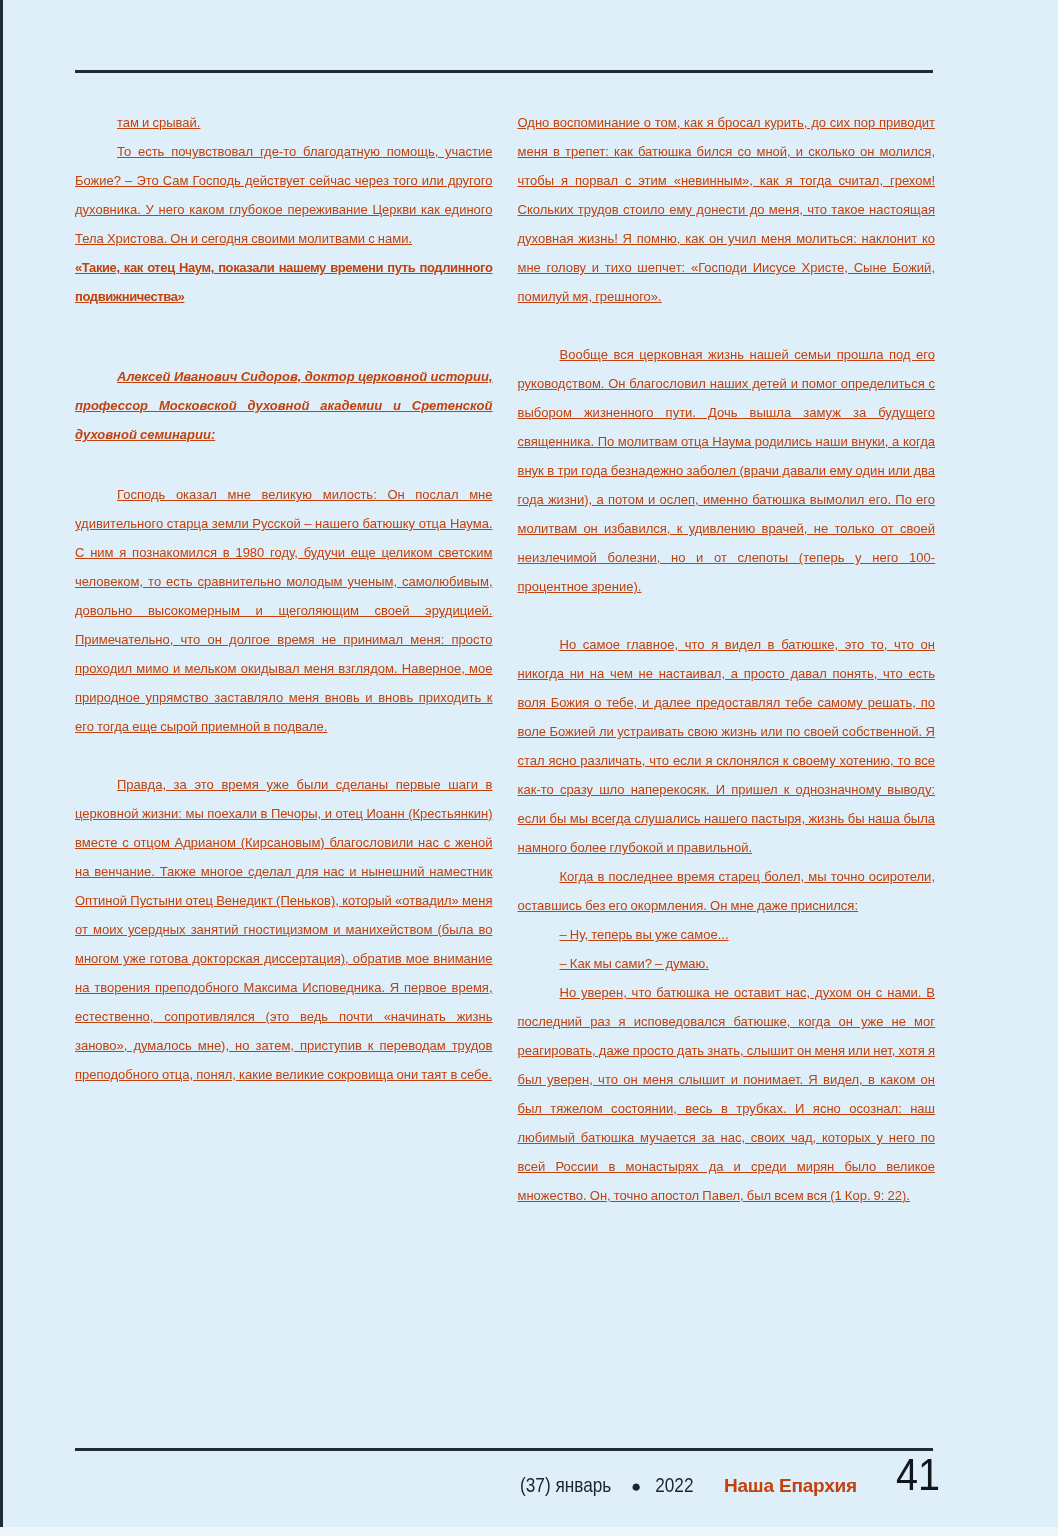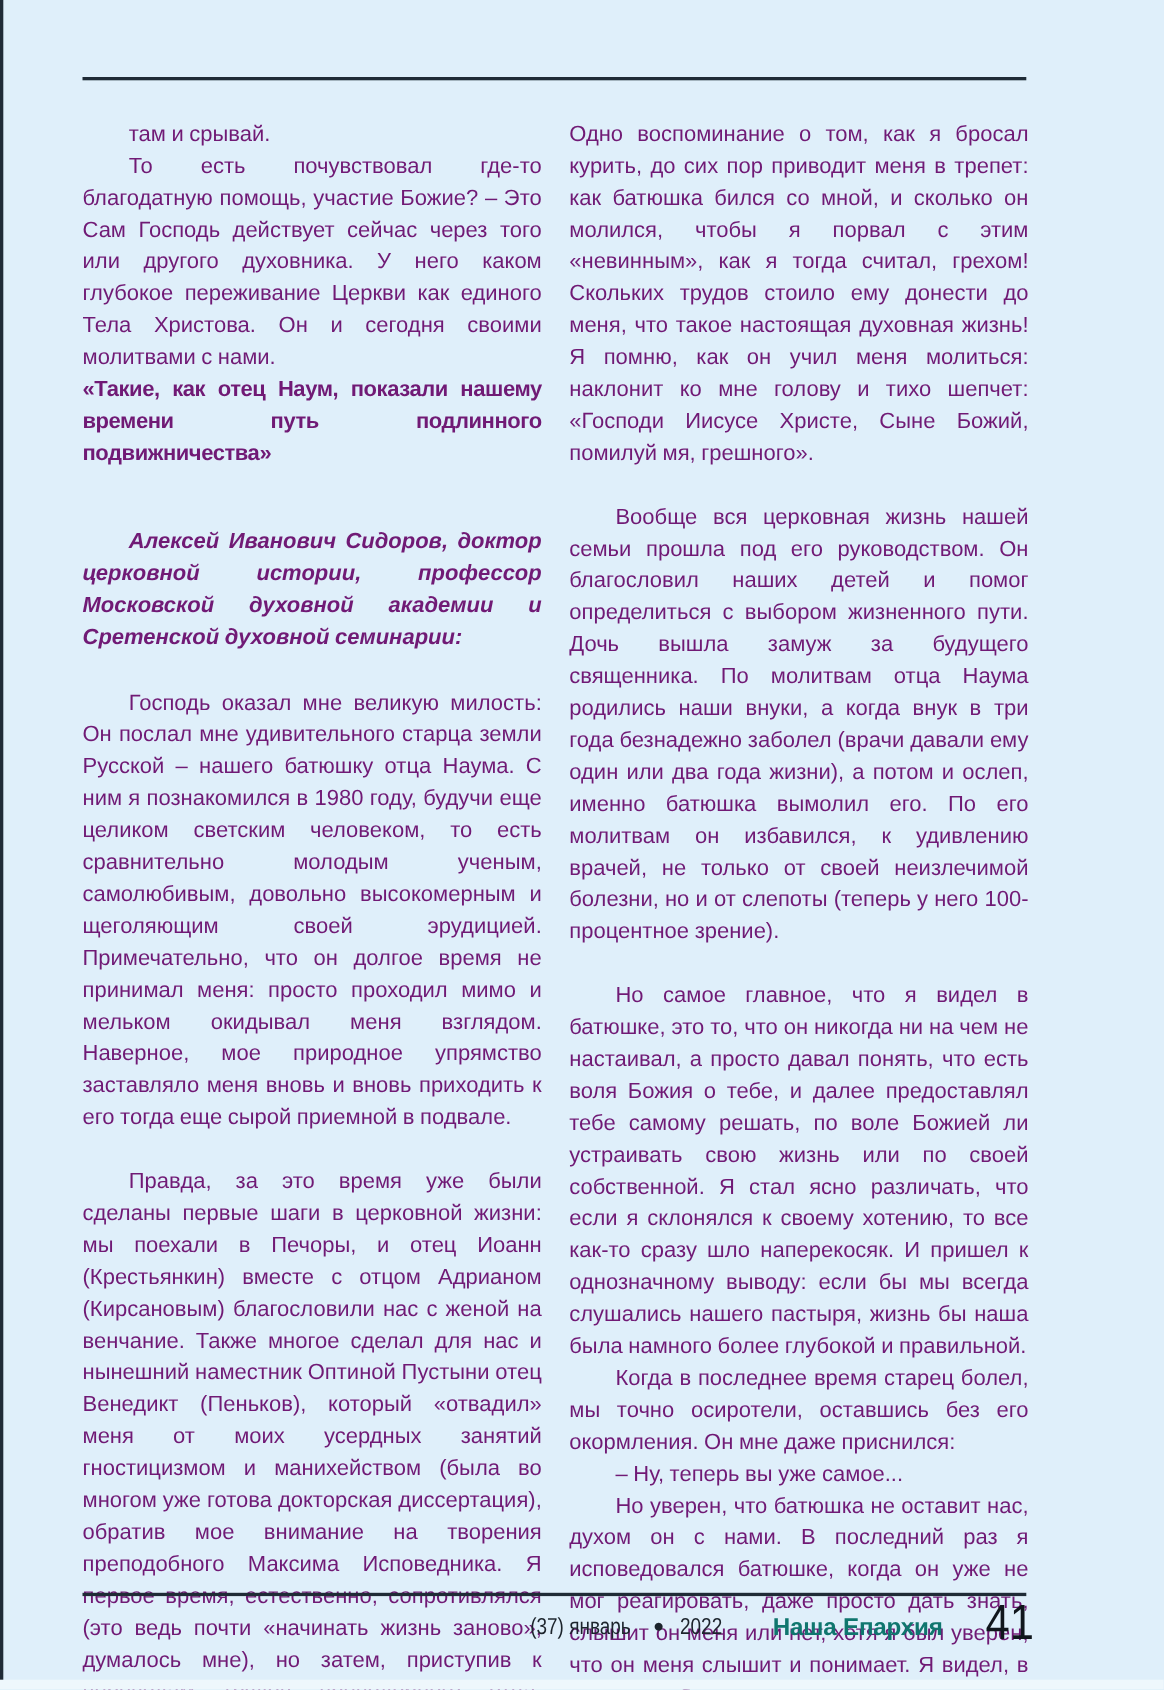--- a/index.html
+++ b/index.html
@@ -33,26 +33,27 @@
   }
   .cols {
     position: absolute;
     left: 75px; top: 108px;
     width: 860px;
     display: flex;
     gap: 25px;
   }
   .col { flex: 1 1 0; }
   .col p {
-    font-size: 20px;
+    font-size: 13px;
     line-height: 29px;
     text-align: justify;
     text-indent: 42px;
-    color: #701a75;
+    color: #c2410c;
     word-spacing: -0.5px;
+    text-decoration: underline;
   }
   .noindent { text-indent: 0 !important; }
   .sp { margin-top: 29px !important; }
   .heading {
     text-align: center;
     font-weight: 700;
     font-size: 24px;
     line-height: 28px;
     letter-spacing: -0.4px;
     color: #0b0b0b;
@@ -73,42 +74,42 @@
     left: 75px; top: 1448px;
     width: 858px; height: 3px;
     background: #1f2b36;
   }
   .footer-row {
     position: absolute;
     left: 75px; top: 1452px;
     width: 868px;
     display: flex;
     justify-content: flex-end;
-    align-items: center;
+    align-items: flex-end;
   }
   .footer-issue, .footer-year {
     display: inline-block;
     font-size: 21px;
     color: #1c242c;
     transform: scaleX(0.82);
     transform-origin: center baseline;
     padding-top: 8px;
   }
   .footer-sep {
     font-size: 17px;
     color: #1c242c;
     margin: 0 10px;
     padding-top: 8px;
   }
   .footer-journal {
     font-weight: 700;
-    font-size: 22px;
+    font-size: 19px;
     letter-spacing: -0.2px;
-    color: #0f766e;
-    margin-left: 42px;
+    color: #c2410c;
+    margin-left: 26px;
     padding-top: 8px;
   }
   .footer-page {
     display: inline-block;
     font-size: 45px;
     font-weight: 400;
     color: #10161c;
     margin-left: 36px;
     transform: scaleX(0.88);
     transform-origin: center baseline;
@@ -130,20 +131,21 @@
     <p class="body-start">Господь оказал мне великую милость: Он послал мне удивительного старца земли Русской – нашего батюшку отца Наума. С ним я познакомился в 1980 году, будучи еще целиком светским человеком, то есть сравнительно молодым ученым, самолюбивым, довольно высокомерным и щеголяющим своей эрудицией. Примечательно, что он долгое время не принимал меня: просто проходил мимо и мельком окидывал меня взглядом. Наверное, мое природное упрямство заставляло меня вновь и вновь приходить к его тогда еще сырой приемной в подвале.</p>
     <p class="sp">Правда, за это время уже были сделаны первые шаги в церковной жизни: мы поехали в Печоры, и отец Иоанн (Крестьянкин) вместе с отцом Адрианом (Кирсановым) благословили нас с женой на венчание. Также многое сделал для нас и нынешний наместник Оптиной Пустыни отец Венедикт (Пеньков), который «отвадил» меня от моих усердных занятий гностицизмом и манихейством (была во многом уже готова докторская диссертация), обратив мое внимание на творения преподобного Максима Исповедника. Я первое время, естественно, сопротивлялся (это ведь почти «начинать жизнь заново», думалось мне), но затем, приступив к переводам трудов преподобного отца, понял, какие великие сокровища они таят в себе.</p>
 
   </div>
   <div class="col">
     <p class="noindent">Одно воспоминание о том, как я бросал курить, до сих пор приводит меня в трепет: как батюшка бился со мной, и сколько он молился, чтобы я порвал с этим «невинным», как я тогда считал, грехом! Скольких трудов стоило ему донести до меня, что такое настоящая духовная жизнь! Я помню, как он учил меня молиться: наклонит ко мне голову и тихо шепчет: «Господи Иисусе Христе, Сыне Божий, помилуй мя, грешного».</p>
     <p class="sp">Вообще вся церковная жизнь нашей семьи прошла под его руководством. Он благословил наших детей и помог определиться с выбором жизненного пути. Дочь вышла замуж за будущего священника. По молитвам отца Наума родились наши внуки, а когда внук в три года безнадежно заболел (врачи давали ему один или два года жизни), а потом и ослеп, именно батюшка вымолил его. По его молитвам он избавился, к удивлению врачей, не только от своей неизлечимой болезни, но и от слепоты (теперь у него 100-процентное зрение).</p>
     <p class="sp">Но самое главное, что я видел в батюшке, это то, что он никогда ни на чем не настаивал, а просто давал понять, что есть воля Божия о тебе, и далее предоставлял тебе самому решать, по воле Божией ли устраивать свою жизнь или по своей собственной. Я стал ясно различать, что если я склонялся к своему хотению, то все как-то сразу шло наперекосяк. И пришел к однозначному выводу: если бы мы всегда слушались нашего пастыря, жизнь бы наша была намного более глубокой и правильной.</p>
     <p>Когда в последнее время старец болел, мы точно осиротели, оставшись без его окормления. Он мне даже приснился:</p>
     <p>– Ну, теперь вы уже самое...</p>
+    <p>– Как мы сами? – думаю.</p>
     <p>Но уверен, что батюшка не оставит нас, духом он с нами. В последний раз я исповедовался батюшке, когда он уже не мог реагировать, даже просто дать знать, слышит он меня или нет, хотя я был уверен, что он меня слышит и понимает. Я видел, в каком он был тяжелом состоянии, весь в трубках. И ясно осознал: наш любимый батюшка мучается за нас, своих чад, которых у него по всей России в монастырях да и среди мирян было великое множество. Он, точно апостол Павел, был всем вся (1 Кор. 9: 22).</p>
   </div>
 </div>
 
 <div class="footer-rule"></div>
 <div class="footer-row">
   <span class="footer-issue">(37) январь</span>
   <span class="footer-sep">●</span>
   <span class="footer-year">2022</span>
   <span class="footer-journal">Наша Епархия</span>

